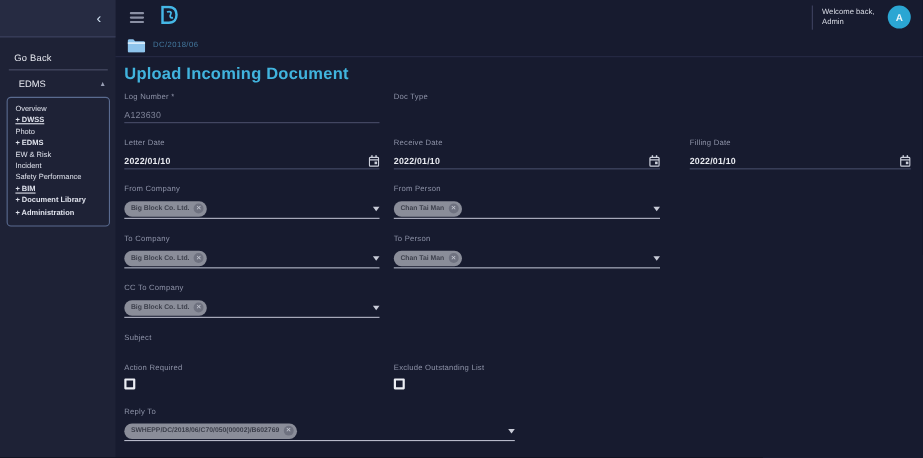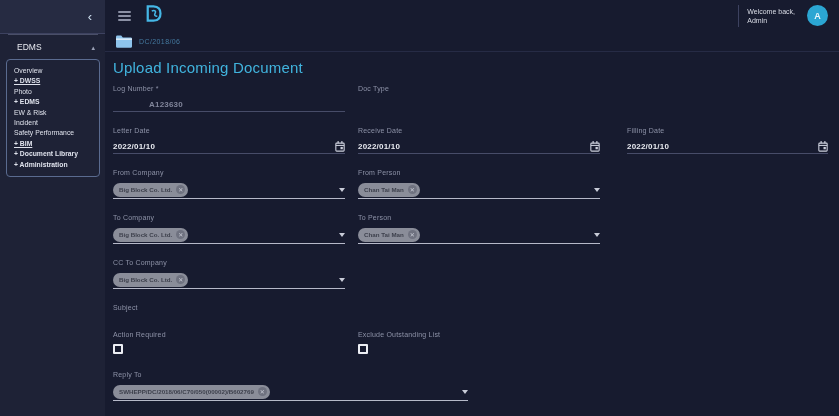--- a/index.html
+++ b/index.html
@@ -30,35 +30,35 @@
   .spacer { flex:1; }
   .vdiv { width:1px; height:22px; background:#3d4260; margin-right:8px; }
   .welcome { color:#d9dce6; font-size:7px; line-height:9px; margin-right:12px; }
   .avatar { width:21px; height:21px; border-radius:50%; background:#2ba6d3; color:#eaf6fc;
             font-size:9px; font-weight:700; display:flex; align-items:center; justify-content:center; cursor:pointer; }
 
   .crumb-row { height:22px; display:flex; align-items:center; padding-left:11px; border-bottom:1px solid #262b45; }
   .crumb-text { color:#44799f; font-size:7px; letter-spacing:.4px; margin-left:7px; cursor:pointer; }
 
   .content { padding:7px 0 0 8px; }
-  .title { color:#41b4de; font-size:15px; font-weight:400; margin:0 0 9px 0; letter-spacing:.2px; }
+  .title { color:#41b4de; font-size:15px; font-weight:700; margin:0 0 9px 0; letter-spacing:.2px; }
 
   .row { display:flex; margin-bottom:15px; }
   .row.last { margin-bottom:17px; }
   .w1 { width:232px; margin-right:13px; }
   .w2 { width:242px; margin-right:27px; }
   .w3 { width:201px; }
   .wide { width:353px; }
   .flabel { color:#8e93a8; font-size:7px; margin-bottom:5px; letter-spacing:.2px; }
   .frow { display:flex; align-items:center; justify-content:space-between; height:15px;
           border-bottom:1px solid #474c68; cursor:text; }
   .frow.chips { height:18px; cursor:pointer; }
   .frow.bright { border-bottom-color:#b6b9c9; }
   .fval { font-size:8px; color:#e8eaf0; font-weight:700; letter-spacing:.2px; white-space:nowrap; }
-  .fval.dim { color:#80859a; font-weight:700;margin-left:36px; }
+  .fval.dim { color:#80859a; font-weight:400; }
   .fval.subject { font-weight:600; }
 
   .caret-down { width:0; height:0; border-left:3.5px solid transparent; border-right:3.5px solid transparent;
                 border-top:4px solid #c9ccd8; cursor:pointer; flex-shrink:0; }
   .cal { cursor:pointer; flex-shrink:0; display:flex; }
 
   .chip { display:inline-flex; align-items:center; background:#8a8d99; border-radius:8px; height:14px;
           padding:0 3px 0 6px; cursor:pointer; max-width:96%; }
   .chip-label { font-size:6.2px; color:#3c3f4b; font-weight:600; white-space:nowrap; overflow:hidden; }
   .chip-x { width:9px; height:9px; border-radius:50%; background:#6f7280; color:#c9ccd6; font-size:6px;
@@ -68,20 +68,21 @@
 </style>
 </head>
 <body>
 
 <div class="app">
 
   <aside class="sidebar">
     <div class="sidebar-top">
       <span class="collapse-ch">‹</span>
     </div>
+    <div class="goback">Go Back</div>
     <div class="sb-divider"></div>
     <div class="section-row">
       <span>EDMS</span>
       <span class="caret-up">▴</span>
     </div>
     <div class="menu-box">
       <div class="mi">Overview</div>
       <div class="mi u">+ DWSS</div>
       <div class="mi">Photo</div>
       <div class="mi b">+ EDMS</div>

